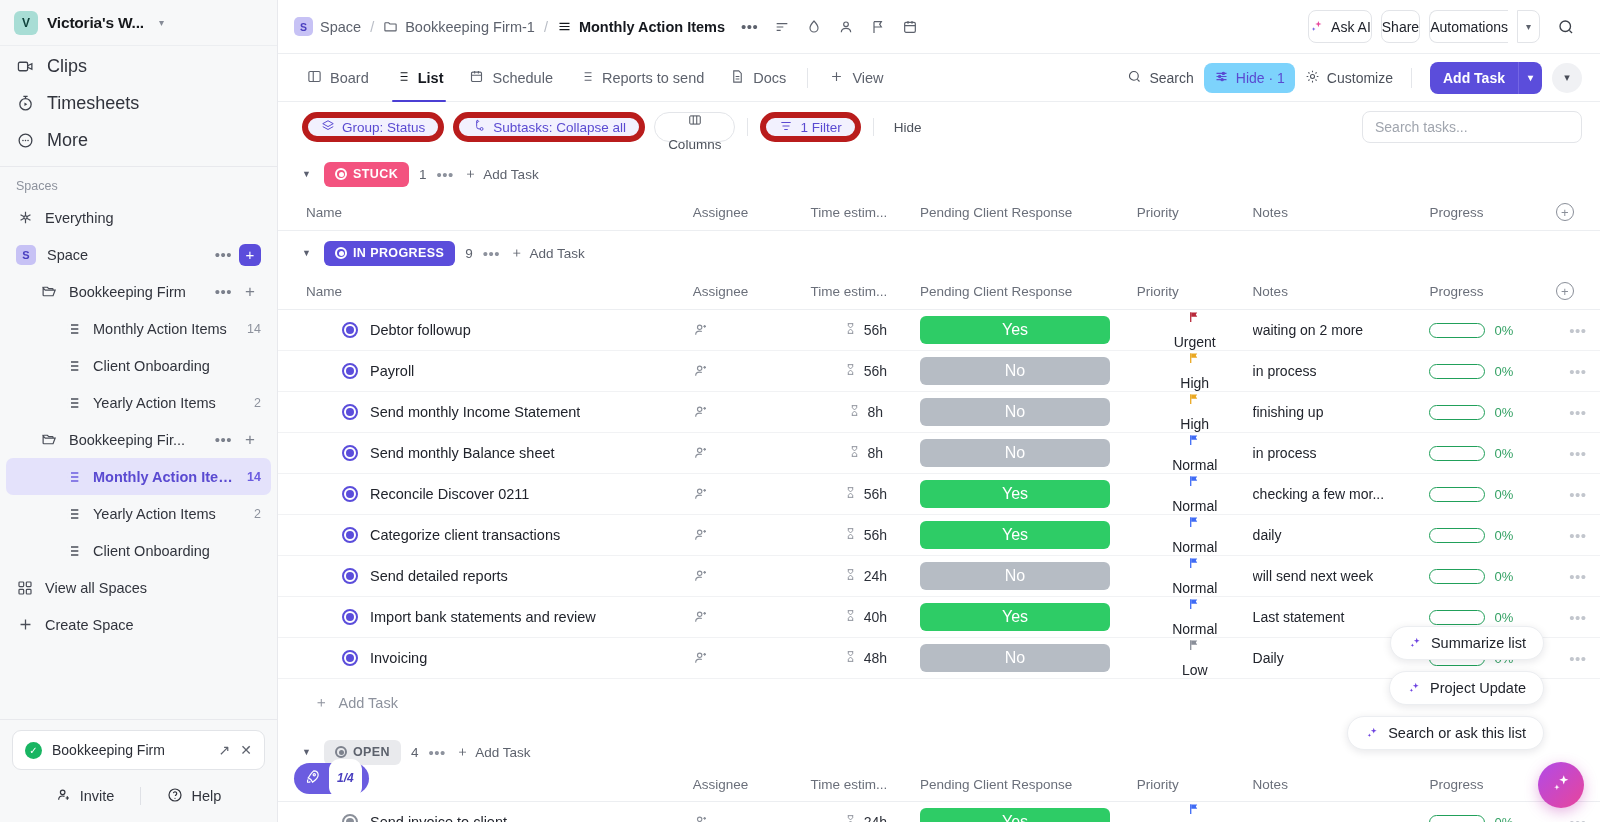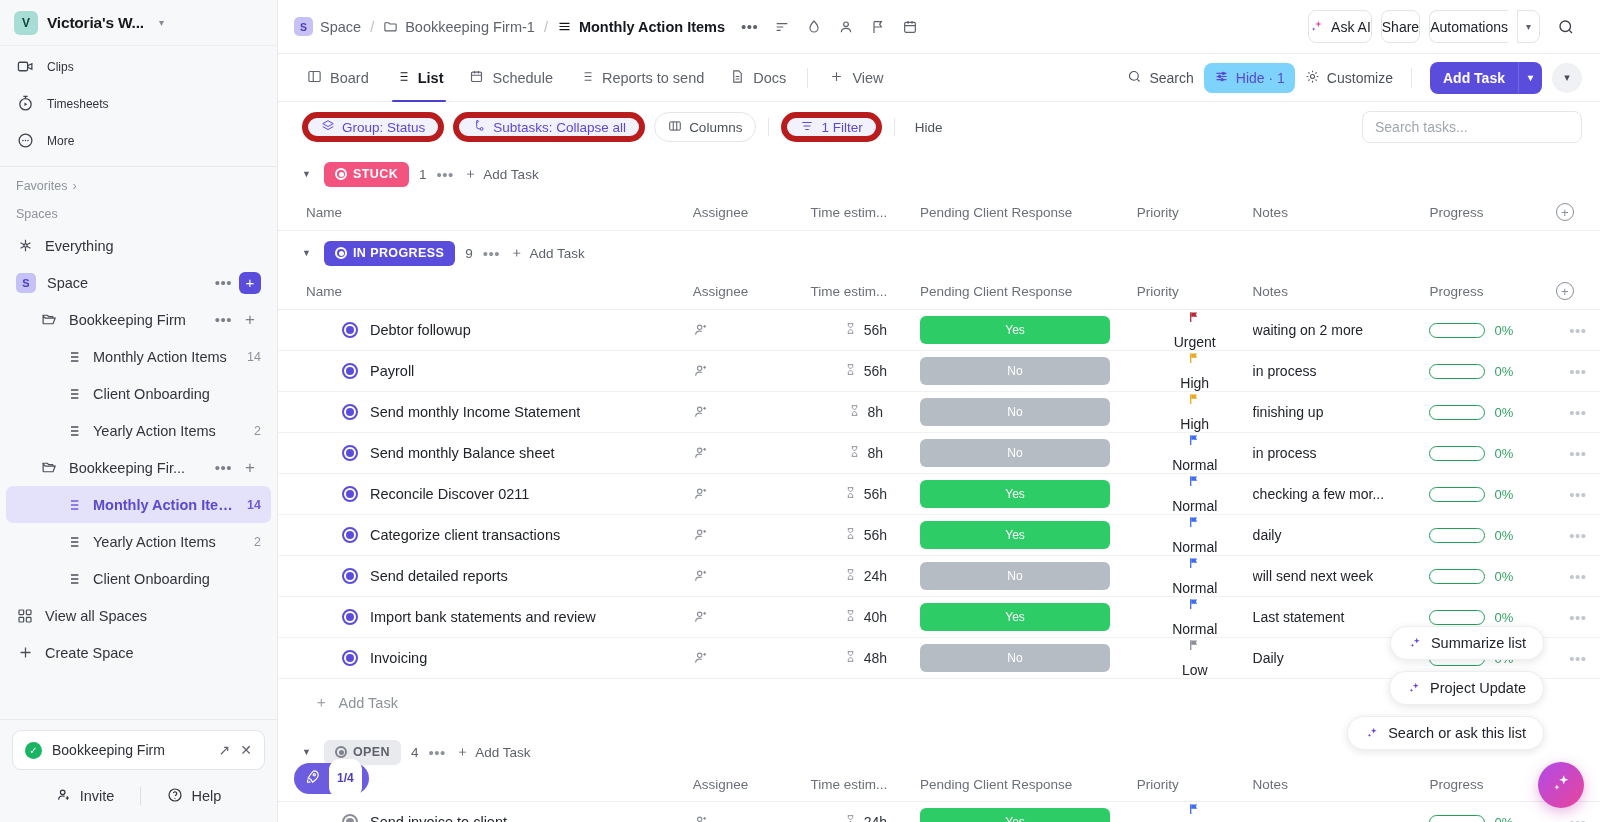--- a/index.html
+++ b/index.html
@@ -32,21 +32,21 @@
     font-size: 12px; font-weight: 700;
     display: flex; align-items: center; justify-content: center;
   }
   .ws-name { font-size: 15.5px; font-weight: 700; letter-spacing: -0.2px; color: #17191c; }
   .ws-caret { margin-left: 6px; color: #868b97; font-size: 10px; }
 
   .side-scroll { flex: 1; overflow: hidden; padding-top: 2px; }
   .nav-row {
     height: 37px; display: flex; align-items: center;
     padding: 0 16px; gap: 13px; cursor: pointer;
-    font-size: 12px; color: #31343d;
+    font-size: 18px; color: #31343d;
   }
   .nav-ico { width: 18px; height: 18px; display:flex; align-items:center; justify-content:center; color:#3f434d; flex:0 0 18px;}
   .nav-ico svg { display:block; }
 
   .sec-divider { height: 1px; background: #e8e9ed; margin: 7px 0 4px; }
   .sec-label {
     font-size: 12.5px; color: #8d929d; padding: 8px 16px 6px;
     display: flex; align-items: center; gap: 5px; font-weight: 400;
   }
   .sec-label.fav { cursor: pointer; }
@@ -168,21 +168,21 @@
 
   
   .filterbar {
     height: 50px; display:flex; align-items:center; padding: 0 18px 0 24px; gap:9px;
   }
   .chip {
     height: 30px; border-radius: 16px; display:flex; align-items:center; gap:7px;
     padding: 0 13px; font-size: 13.5px; cursor:pointer; white-space:nowrap;
   }
   .chip.violet { background:#f2f1fe; border:6px solid #b91c1c; color:#5a4ad1; }
-  .chip.plain { background:#fff; border:1px solid #e3e5e9; color:#4c515b; }
+  .chip.plain { background:#fff; border:1px solid #e3e5e9; color:#4c515b;flex-direction:column; }
   .chip-sep { width:1px; height:18px; background:#e4e6ea; margin: 0 3px; }
   .hide-txt { font-size:13.5px; color:#4c515b; cursor:pointer; padding: 0 8px; }
   .search-tasks {
     margin-left:auto; width: 220px; height: 32px; border:1px solid #e3e5e9;
     border-radius:8px; background:#fff; font-size:14px; color:#8d929d; padding: 0 12px;
     font-family: "Liberation Sans", sans-serif;
   }
   .search-tasks::placeholder { color:#a0a5ae; }
 
   
@@ -232,21 +232,21 @@
   }
   .task-ring i { width:8px;height:8px;border-radius:50%;background:#5b4ddb;display:block;}
   .task-ring.open { border-color:#8a8f99; }
   .task-ring.open i { background:#8a8f99; }
   .task-title { font-size:14.5px; color:#21242c; white-space:nowrap; overflow:hidden; text-overflow:ellipsis;}
   .assignee-ico { color:#8a8f99; display:flex; }
   .time-cell { display:flex; align-items:center; gap:7px; color:#2c3039; font-size:14px;justify-content:center; }
   .time-cell .hg { color:#8a8f99; }
   .pcr {
     height: 28px; border-radius:6px; display:flex; align-items:center; justify-content:center;
-    font-size:12px; color:#fff; width: 190px;
+    font-size:16px; color:#fff; width: 190px;
   }
   .pcr.yes { background:#2ecc66; }
   .pcr.no  { background:#b6bcc4; }
   .prio { display:flex; align-items:center; gap:10px; font-size:14px; color:#21242c;flex-direction:column; }
   .flag { width:13px; height:14px; display:block; }
   .notes-cell { font-size:14px; color:#21242c; white-space:nowrap; overflow:hidden; text-overflow:ellipsis; padding-right:12px;}
   .prog-cell { display:flex; align-items:center; gap:9px; }
   .prog-bar { width:56px; height:15px; border:1.5px solid #21a05a; border-radius:9px; background:#fff; }
   .prog-val { font-size:13px; color:#34a164; }
   .row-dots { color:#c2c6cd; font-size:15px; letter-spacing:.5px; text-align:center; cursor:pointer; }
@@ -271,21 +271,21 @@
     background: linear-gradient(135deg,#b14ae8 0%,#e8459b 100%);
     display:flex;align-items:center;justify-content:center; cursor:pointer;
     box-shadow: 0 4px 14px rgba(190,60,180,.38); z-index:31;
   }
   .rocket-pill {
     position:absolute; left: 16px; bottom: 28px; height:31px; border-radius:16px; background:#6b5ce0;
     display:flex; align-items:center; gap:8px; padding: 0 7px 0 10px; z-index:30; cursor:pointer;
   }
   .rocket-count {
     background:#fff; color:#4a3fbf; border-radius:11px; font-size:12px; font-weight:600;
-    padding: 12px 8px; line-height:1.2;
+    padding: 12px 8px; line-height:1.2;font-style:italic;
   }
   .sparkle { color:#7b4ee8; font-size:14px; display:flex; }
 </style>
 </head>
 <body>
 
 <div class="app">
 
   <aside class="sidebar">
 
@@ -325,24 +325,20 @@
               <circle cx="8.4" cy="12" r="1.1" fill="currentColor" stroke="none"></circle>
               <circle cx="12" cy="12" r="1.1" fill="currentColor" stroke="none"></circle>
               <circle cx="15.6" cy="12" r="1.1" fill="currentColor" stroke="none"></circle>
             </svg>
         </span>
         <span>More</span>
       </div>
 
       <div class="sec-divider"></div>
 
-      <div class="sec-label fav">
-        <span>Favorites</span>
-        <span>›</span>
-      </div>
 
       <div class="sec-label">
         <span>Spaces</span>
       </div>
 
       <div class="tree-row lvl0">
         <span class="tree-ico">
           <svg width="17" height="17" viewBox="0 0 24 24" fill="none" stroke="currentColor" stroke-width="1.7">
               <circle cx="12" cy="12" r="2.2"></circle>
               <path d="M12 10V4M12 14v6M10.2 11L5 8M13.8 11L19 8M10.2 13L5 16M13.8 13L19 16"></path>

